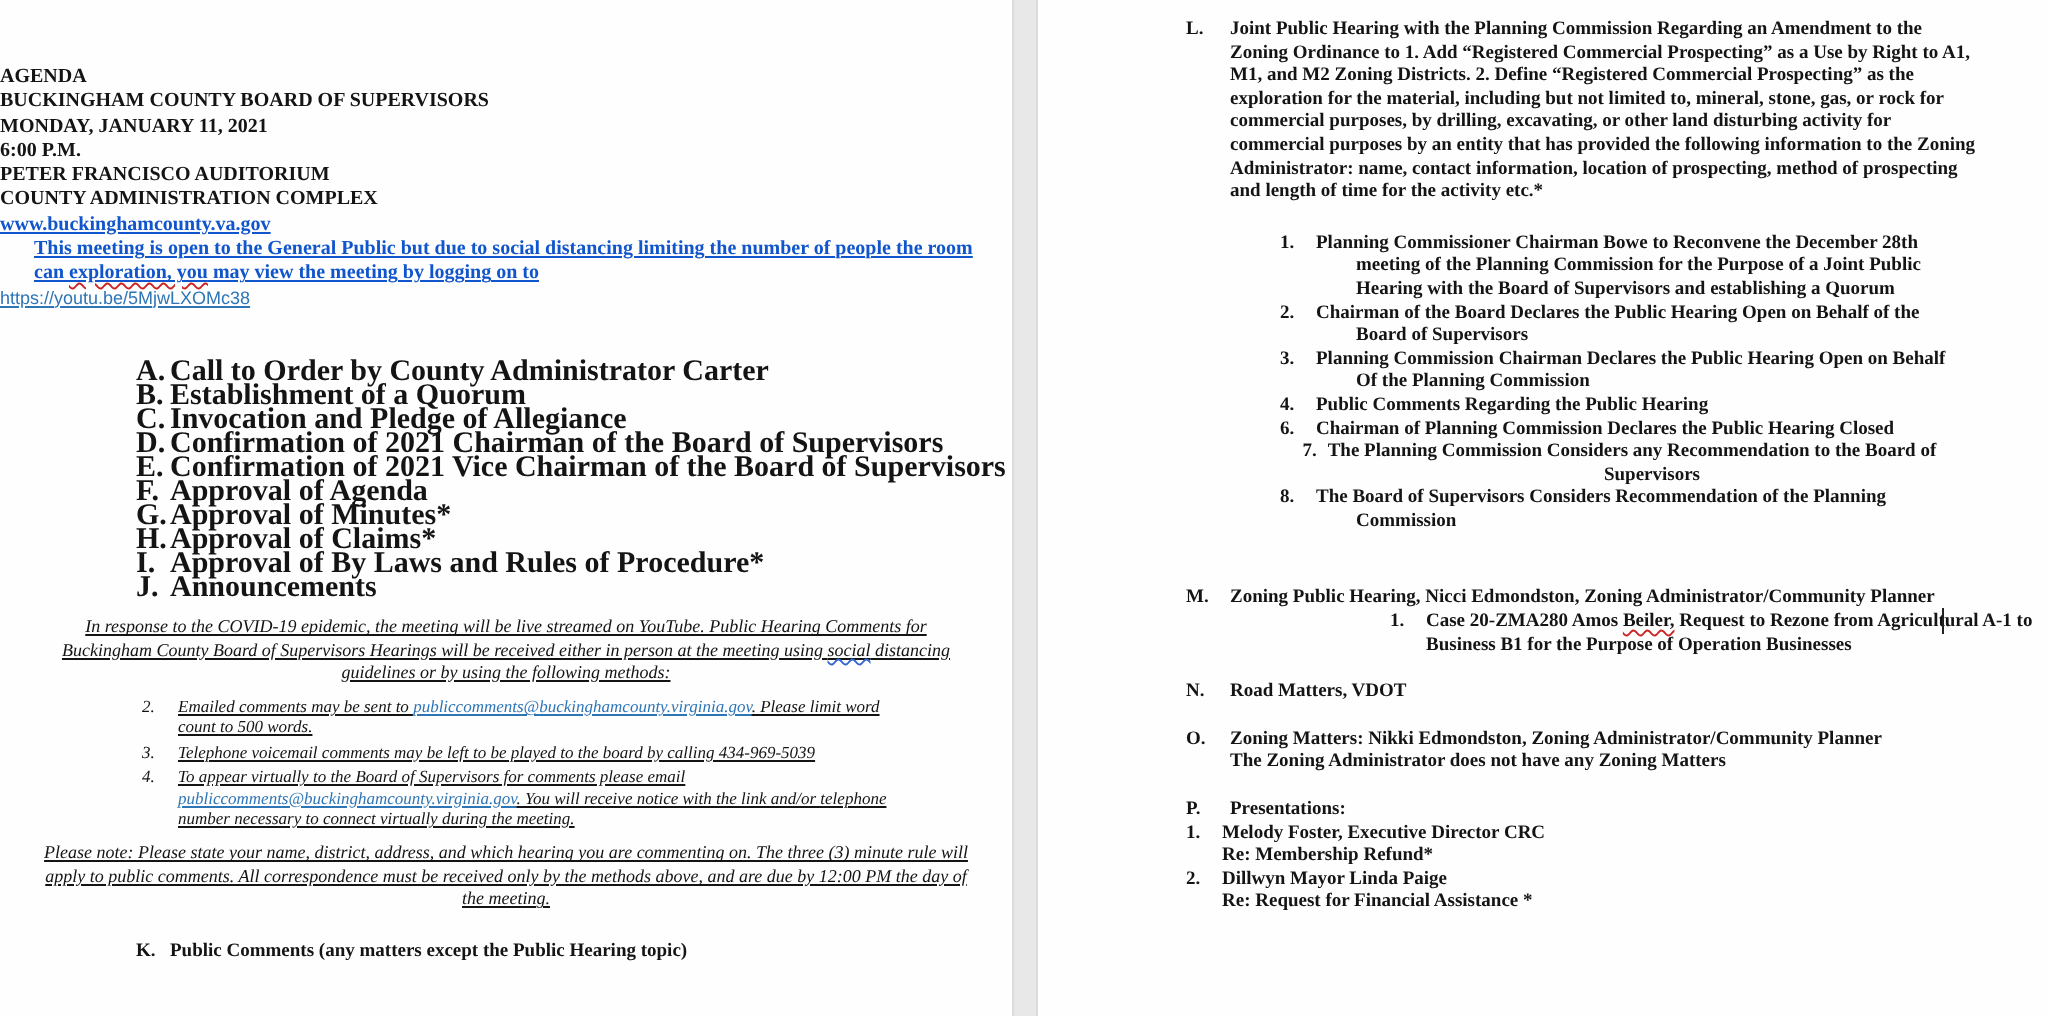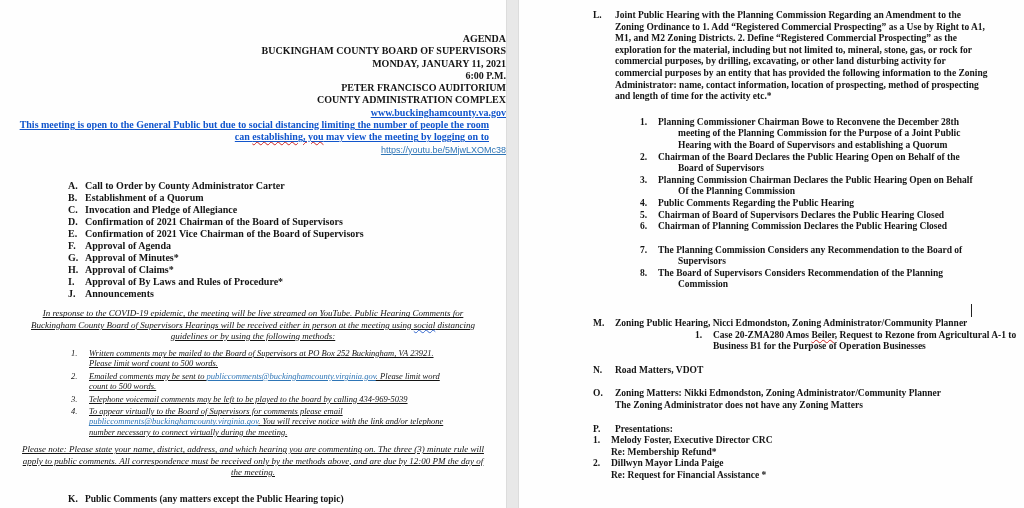--- a/index.html
+++ b/index.html
@@ -10,50 +10,50 @@
   .page-gap {
     position:absolute; left:506px; top:0; width:13px; height:508px;
     background:#e8e8e8; border-left:1px solid #dcdcdc; border-right:1px solid #dcdcdc;
     box-sizing:border-box;
   }
   .page { position:absolute; top:0; height:508px; background:transparent; }
   .page1 { left:0; width:506px; }
   .page2 { left:519px; width:505px; }
 
   
-  .p1-header { text-align:right; padding-top:33px; font-weight:bold; font-size:10px; line-height:12.3px; }
+  .p1-header { text-align:left; padding-top:33px; font-weight:bold; font-size:10px; line-height:12.3px; }
   .p1-header .tline { white-space:nowrap; }
   .link-dark { color:#1155CC; text-decoration:underline; cursor:pointer; }
   .public-notice { width:472px; margin:0 auto; font-weight:bold; font-size:10px; line-height:12.3px; }
   .yt-link {
     display:inline-block; font-family:"Liberation Sans", sans-serif; font-weight:normal;
     font-size:9px; color:#2E75B6; text-decoration:underline; line-height:11px; cursor:pointer;
   }
-  .agenda-list { margin:24px 0 0 68px; font-weight:bold; font-size:10px; line-height:12.05px; }
+  .agenda-list { margin:24px 0 0 68px; font-weight:bold; font-size:15px; line-height:12.05px; }
   .ltr { display:inline-block; width:17px; }
   .italic-block { font-style:italic; text-decoration:underline; font-size:9px; }
   .covid-note { margin:8px 26px 0 26px; text-align:center; line-height:11.2px; }
   .methods { margin:6px 0 0 71px; width:378px; line-height:10.4px; font-size:8.5px; }
   .mrow { padding-left:18px; text-indent:-18px; margin-bottom:2px; }
   .mnum { display:inline-block; width:18px; text-indent:0; }
   .email-link { color:#2E75B6; text-decoration:underline; cursor:pointer; }
   .please-note { margin:7px 22px 0 22px; text-align:center; line-height:11.4px; }
   .item-k { margin:15px 0 0 68px; font-weight:bold; font-size:9.5px; }
 
   
   .p2-content { margin-left:74px; padding-top:10px; font-weight:bold; font-size:9.5px; line-height:11.6px; }
   .p2-item { padding-left:22px; text-indent:-22px; }
   .p2-ltr { display:inline-block; width:22px; text-indent:0; }
   .w-l { width:374px; }
   .w-m { width:358px; }
   .w-o { width:382px; }
   .steps { margin:14px 0 0 47px; width:334px; }
   .step { padding-left:38px; text-indent:-38px; }
   .snum { display:inline-block; width:18px; text-indent:0; }
-  .gap-before { margin-top:12px; }
+  .gap-before { margin-top:0;text-align:center; }
   .p2-sub { margin-left:102px; width:340px; padding-left:18px; text-indent:-18px; }
   .p-sub { margin-left:0; width:340px; padding-left:18px; text-indent:-18px; } .mt11 { margin-top:27px; } .mt12 { margin-top:12px; }
   .sq-red  { text-decoration-line:underline; text-decoration-style:wavy; text-decoration-color:#cc2222; text-decoration-thickness:1px; }
   .sq-blue { text-decoration-line:underline; text-decoration-style:wavy; text-decoration-color:#3366cc; text-decoration-thickness:1px; }
   .text-cursor { position:absolute; left:452px; top:304px; width:1px; height:13px; background:#222; }
 </style>
 </head>
 <body>
 
 <div class="screen">
@@ -61,61 +61,59 @@
 
   <div class="page page1">
     <div class="p1-header">
       <div class="tline">AGENDA</div>
       <div class="tline">BUCKINGHAM COUNTY BOARD OF SUPERVISORS</div>
       <div class="tline">MONDAY, JANUARY 11, 2021</div>
       <div class="tline">6:00 P.M.</div>
       <div class="tline">PETER FRANCISCO AUDITORIUM</div>
       <div class="tline">COUNTY ADMINISTRATION COMPLEX</div>
       <div><span class="link-dark">www.buckinghamcounty.va.gov</span></div>
-      <div class="public-notice link-dark"><span>This meeting is open to the General Public but due to social distancing limiting the number of people the room can </span><span class="sq-red">establishing, you</span><span> may view the meeting by logging on to</span></div>
+      <div class="public-notice link-dark"><span>This meeting is open to the General Public but due to social distancing limiting the number of people the room can </span><span class="sq-red">exploration, you</span><span> may view the meeting by logging on to</span></div>
       <div><span class="yt-link">https://youtu.be/5MjwLXOMc38</span></div>
     </div>
 
     <div class="agenda-list">
       <div><span class="ltr">A.</span><span>Call to Order by County Administrator Carter</span></div>
       <div><span class="ltr">B.</span><span>Establishment of a Quorum</span></div>
       <div><span class="ltr">C.</span><span>Invocation and Pledge of Allegiance</span></div>
       <div><span class="ltr">D.</span><span>Confirmation of 2021 Chairman of the Board of Supervisors</span></div>
       <div><span class="ltr">E.</span><span>Confirmation of 2021 Vice Chairman of the Board of Supervisors</span></div>
       <div><span class="ltr">F.</span><span>Approval of Agenda</span></div>
       <div><span class="ltr">G.</span><span>Approval of Minutes*</span></div>
       <div><span class="ltr">H.</span><span>Approval of Claims*</span></div>
       <div><span class="ltr">I.</span><span>Approval of By Laws and Rules of Procedure*</span></div>
       <div><span class="ltr">J.</span><span>Announcements</span></div>
     </div>
 
     <div class="italic-block covid-note"><span>In response to the COVID-19 epidemic, the meeting will be live streamed on YouTube.  Public Hearing Comments for Buckingham County Board of Supervisors Hearings will be received either in person at the meeting using </span><span class="sq-blue">social</span><span> distancing guidelines or by using the following methods:</span></div>
 
     <div class="italic-block methods">
-      <div class="mrow"><span class="mnum">1.</span><span>Written comments may be mailed to the Board of Supervisors at PO Box 252 Buckingham, VA 23921. Please limit word count to 500 words.</span></div>
       <div class="mrow"><span class="mnum">2.</span><span>Emailed comments may be sent to </span><span class="email-link">publiccomments@buckinghamcounty.virginia.gov</span><span>. Please limit word count to 500 words.</span></div>
       <div class="mrow"><span class="mnum">3.</span><span>Telephone voicemail comments may be left to be played to the board by calling 434-969-5039</span></div>
       <div class="mrow"><span class="mnum">4.</span><span>To appear virtually to the Board of Supervisors for comments please email </span><span class="email-link">publiccomments@buckinghamcounty.virginia.gov</span><span>. You will receive notice with the link and/or telephone number necessary to connect virtually during the meeting.</span></div>
     </div>
 
     <div class="italic-block please-note">Please note: Please state your name, district, address, and which hearing you are commenting on. The three (3) minute rule will apply to public comments. All correspondence must be received only by the methods above, and are due by 12:00 PM the day of the meeting.</div>
 
     <div class="item-k"><span class="ltr">K.</span><span>Public Comments (any matters except the Public Hearing topic)</span></div>
   </div>
 
   <div class="page page2">
     <div class="p2-content">
       <div class="p2-item w-l"><span class="p2-ltr">L.</span><span>Joint Public Hearing with the Planning Commission Regarding an Amendment to the Zoning Ordinance to 1.  Add “Registered Commercial Prospecting” as a Use by Right to A1, M1, and M2 Zoning Districts.  2.  Define “Registered Commercial Prospecting” as the exploration for the material, including but not limited to, mineral, stone, gas, or rock for commercial purposes, by drilling, excavating, or other land disturbing activity for commercial purposes by an entity that has provided the following information to the Zoning Administrator:  name, contact information, location of prospecting, method of prospecting and length of time for the activity etc.*</span></div>
 
       <div class="steps">
         <div class="step"><span class="snum">1.</span><span>Planning Commissioner Chairman Bowe to Reconvene the December 28th meeting of the Planning Commission for the Purpose of a Joint Public Hearing with the Board of Supervisors and establishing a Quorum</span></div>
         <div class="step"><span class="snum">2.</span><span>Chairman of the Board Declares the Public Hearing Open on Behalf of the Board of Supervisors</span></div>
         <div class="step"><span class="snum">3.</span><span>Planning Commission Chairman Declares the Public Hearing Open on Behalf Of the Planning Commission</span></div>
         <div class="step"><span class="snum">4.</span><span>Public Comments Regarding the Public Hearing</span></div>
-        <div class="step"><span class="snum">5.</span><span>Chairman of Board of Supervisors Declares the Public Hearing Closed</span></div>
         <div class="step"><span class="snum">6.</span><span>Chairman of Planning Commission Declares the Public Hearing Closed</span></div>
         <div class="step gap-before"><span class="snum">7.</span><span>The Planning Commission Considers any Recommendation to the Board of Supervisors</span></div>
         <div class="step"><span class="snum">8.</span><span>The Board of Supervisors Considers Recommendation of the Planning Commission</span></div>
       </div>
 
       <div class="p2-item w-m mt11"><span class="p2-ltr">M.</span><span>Zoning Public Hearing, Nicci Edmondston, Zoning Administrator/Community Planner</span></div>
       <div class="p2-sub"><span class="snum">1.</span><span>Case 20-ZMA280 Amos </span><span class="sq-red">Beiler,</span><span> Request to Rezone from Agricultural A-1 to Business B1 for the Purpose of Operation Businesses</span></div>
 
       <div class="p2-item mt12"><span class="p2-ltr">N.</span><span>Road Matters, VDOT</span></div>
 

